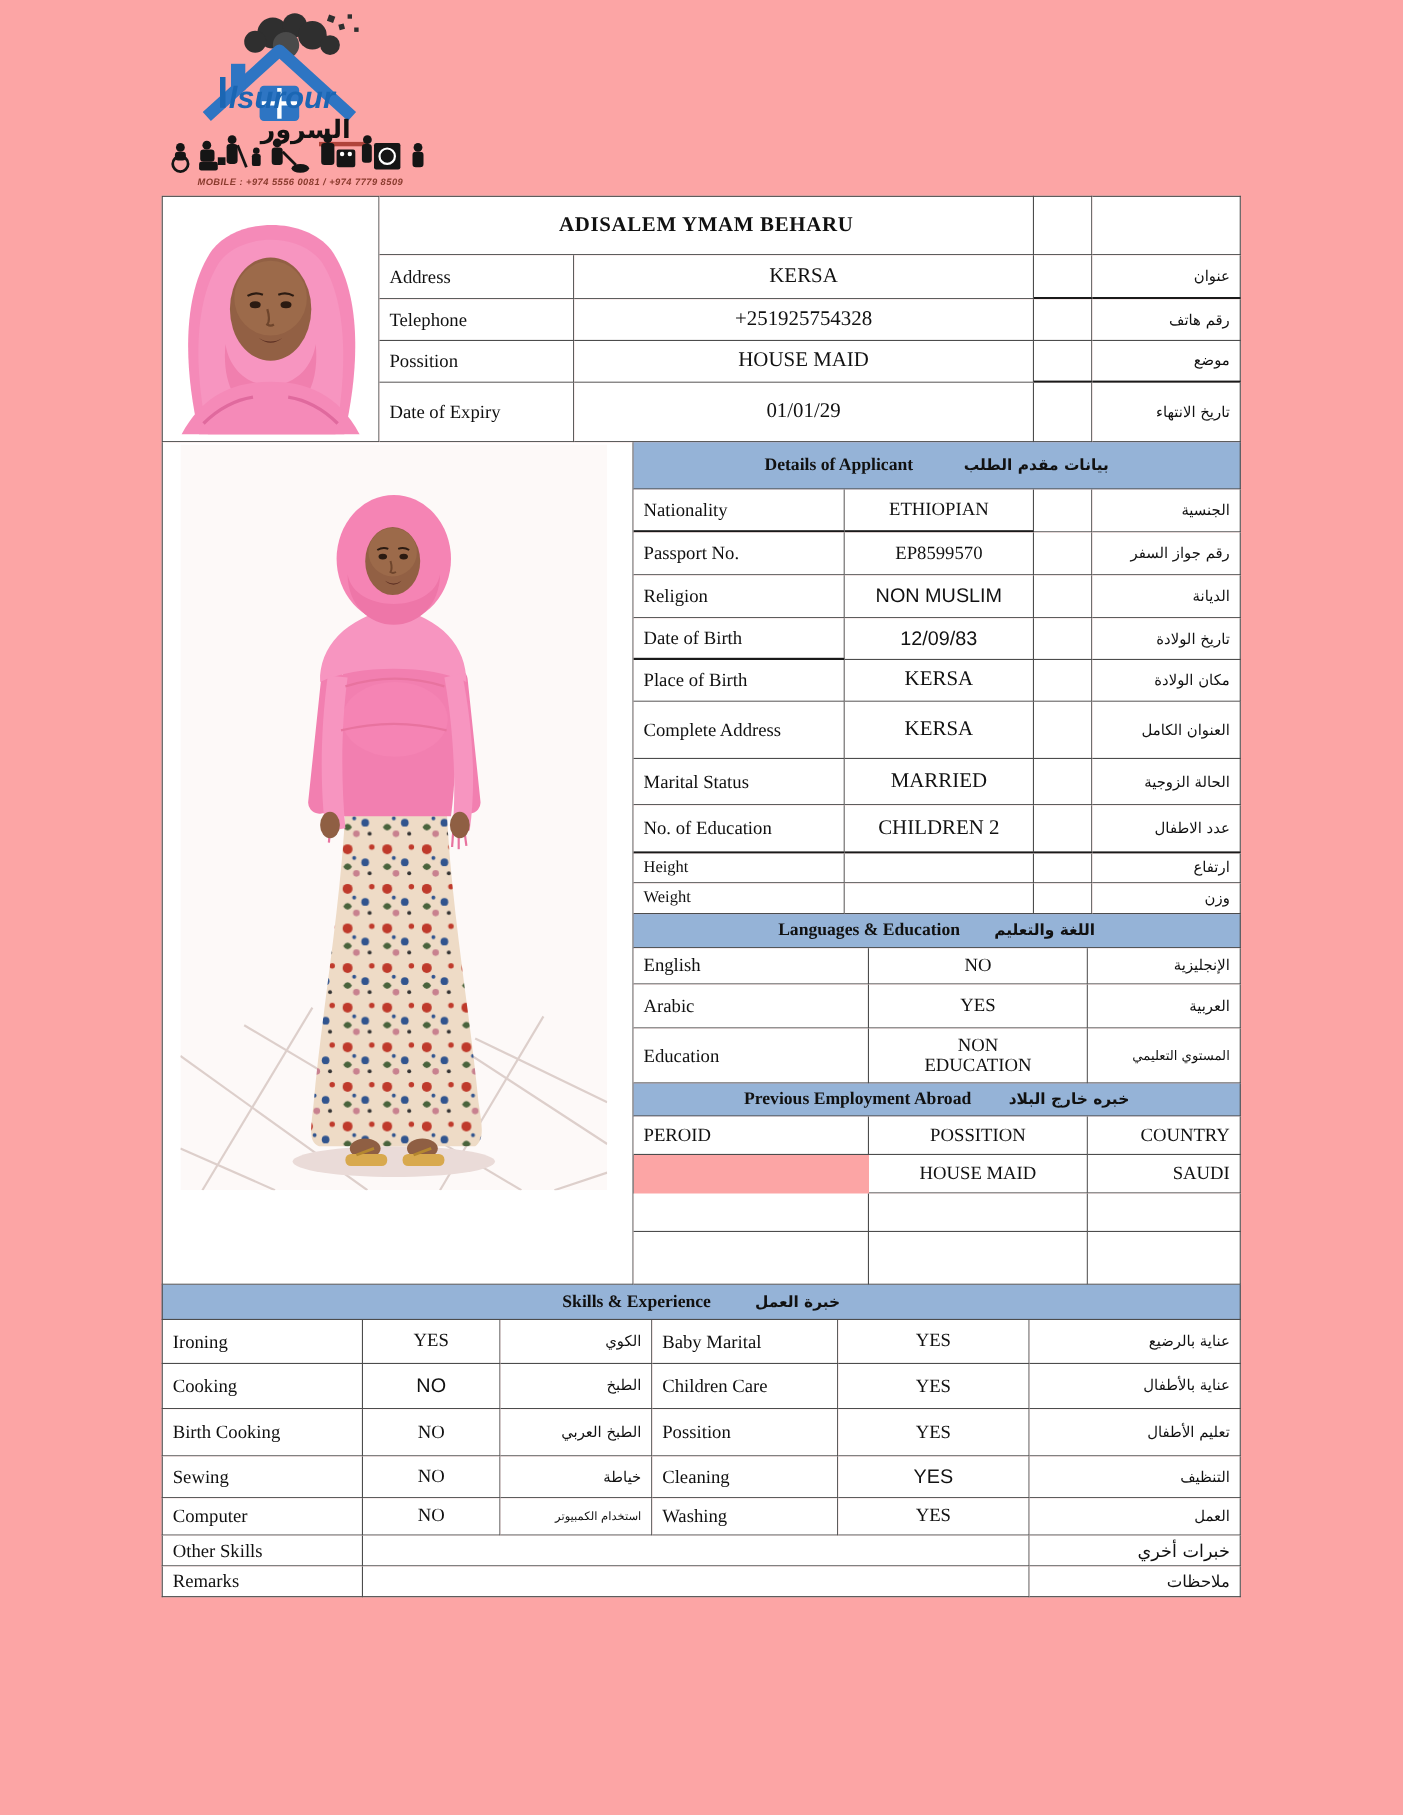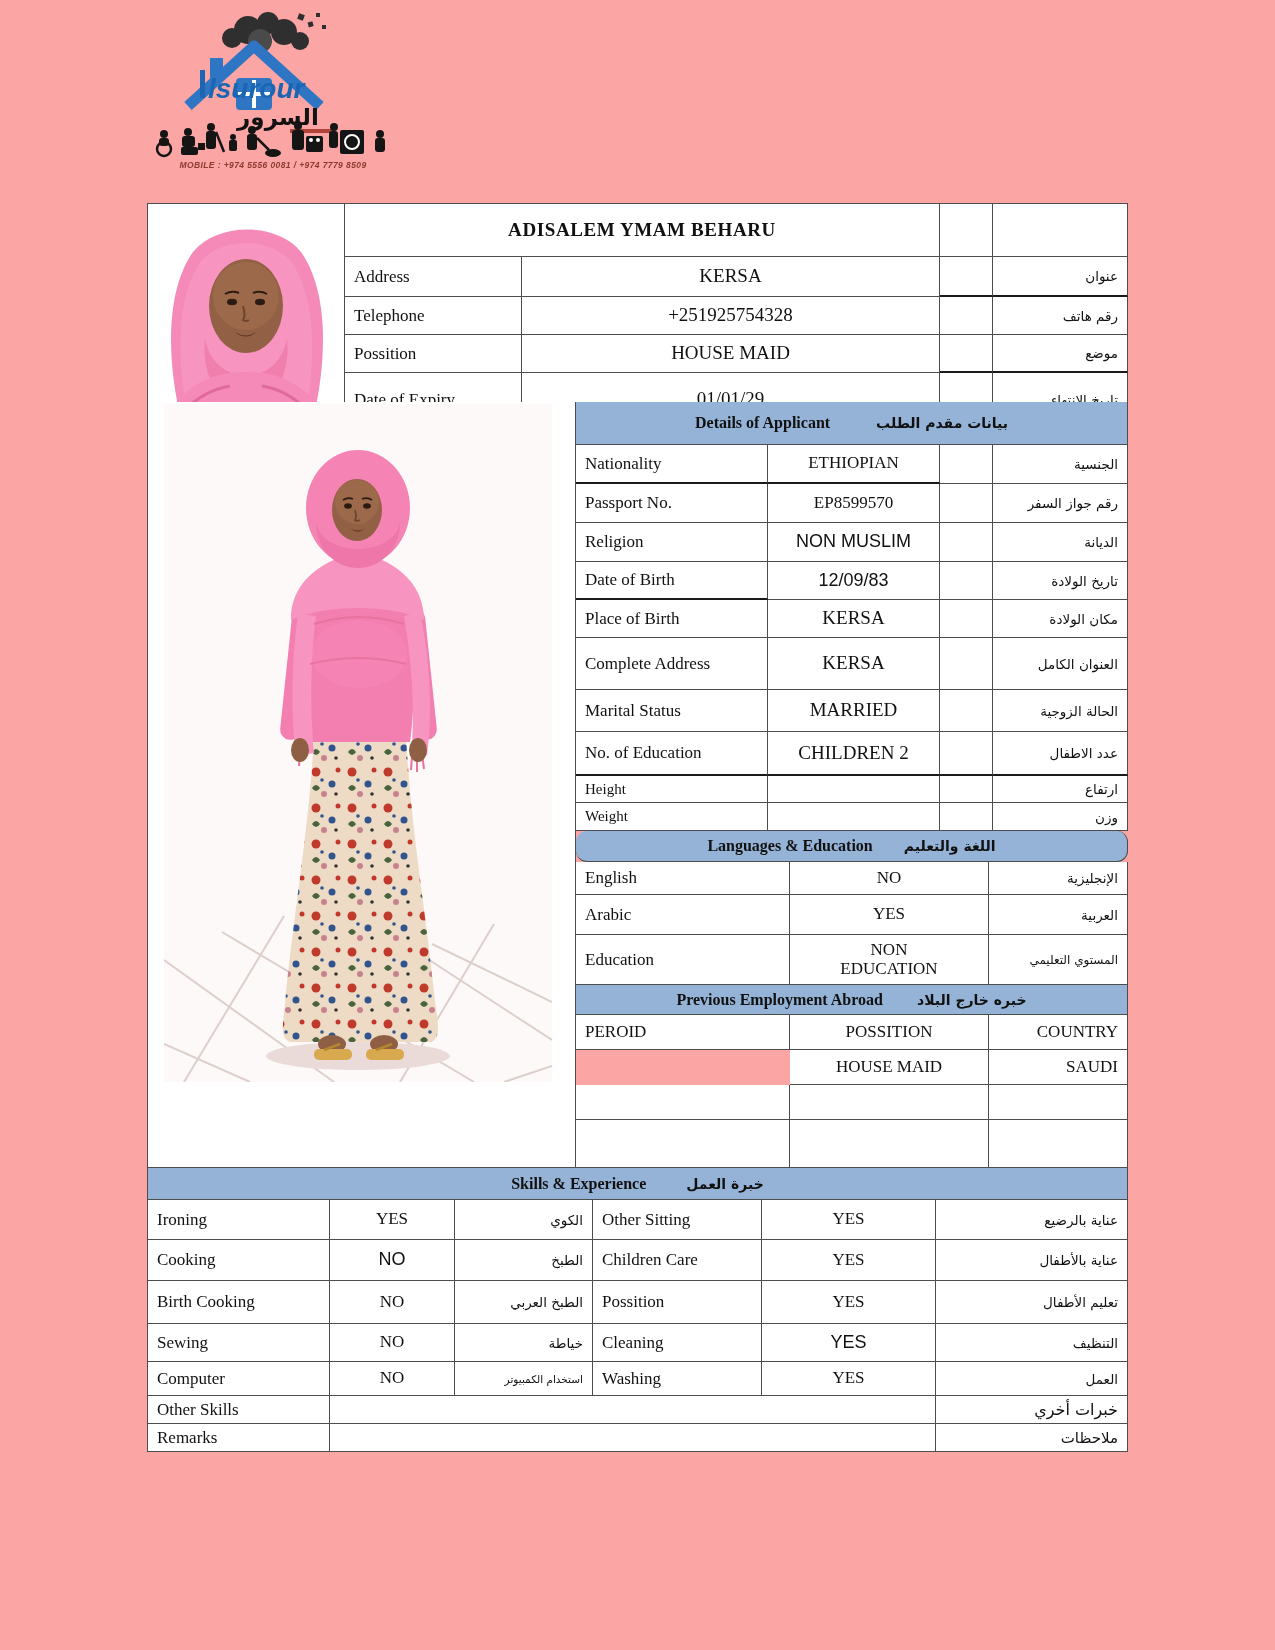--- a/index.html
+++ b/index.html
@@ -20,21 +20,21 @@
       font-size:13.5px;padding:0 9px;}
   .ar-sm{font-size:10.5px;}
   .name{justify-content:center;font-size:19px;font-weight:600;letter-spacing:.6px;}
   .rgt{justify-content:flex-end;text-align:right;padding-right:9px;}
   .lft{justify-content:flex-start;text-align:left;padding-left:9px;}
   .sechdr{background:#95b3d7;justify-content:center;gap:46px;font-weight:bold;font-size:16px;}
   .sechdr .arh{font-family:"DejaVu Sans",sans-serif;font-size:14px;font-weight:bold;direction:rtl;}
   .grid{position:absolute;display:grid;}
   #tblwrap{position:absolute;left:147px;top:178px;width:982px;height:1274px;}
   #topgrid{left:0;top:0;width:981px;grid-template-columns:198px 177px 418px 53px 135px;
-           grid-template-rows:54px 40px 38px 38px 54px;margin-top:25px;}
+           grid-template-rows:54px 40px 38px 38px 54px;}
   #detgrid{left:429px;top:224px;width:552px;grid-template-columns:192px 172px 53px 135px;
            grid-template-rows:43px 39px 39px 39px 38px 38px 52px 42px 44px 27px 28px;}
   #langgrid{left:429px;top:653px;width:552px;grid-template-columns:214px 199px 139px;
            grid-template-rows:31px 33px 40px 50px;}
   #empgrid{left:429px;top:807px;width:552px;grid-template-columns:214px 199px 139px;
            grid-template-rows:30px 35px 35px 35px 48px;}
   #skillgrid{left:0;top:990px;width:981px;grid-template-columns:183px 125px 138px 169px 174px 192px;
            grid-template-rows:32px 40px 41px 43px 38px 34px 28px 28px;}
   #photocell{position:absolute;left:0;top:224px;width:429px;height:766px;}
   #logo{position:absolute;left:148px;top:8px;width:250px;height:168px;}
@@ -281,21 +281,21 @@
       <div class="cell"></div>
       <div class="cell ar">ارتفاع</div>
 
       <div class="cell lbl" style="font-size:15px;">Weight</div>
       <div class="cell val"></div>
       <div class="cell"></div>
       <div class="cell ar">وزن</div>
     </div>
 
     <div id="langgrid" class="grid">
-      <div class="cell sechdr" style="grid-column:1/4;gap:31px;border-radius:11px;">
+      <div class="cell sechdr" style="grid-column:1/4;gap:31px;">
         <span>Languages &amp; Education</span>
         <span class="arh">اللغة والتعليم</span>
       </div>
       <div class="cell lbl">English</div>
       <div class="cell val val-sm">NO</div>
       <div class="cell ar">الإنجليزية</div>
       <div class="cell lbl">Arabic</div>
       <div class="cell val val-sm">YES</div>
       <div class="cell ar">العربية</div>
       <div class="cell lbl">Education</div>
@@ -325,21 +325,21 @@
 
     <div id="skillgrid" class="grid">
       <div class="cell bl sechdr" style="grid-column:1/7;gap:40px;">
         <span>Skills &amp; Experience</span>
         <span class="arh">خبرة العمل</span>
       </div>
 
       <div class="cell bl lbl">Ironing</div>
       <div class="cell val val-sm">YES</div>
       <div class="cell ar">الكوي</div>
-      <div class="cell lbl">Other Sitting</div>
+      <div class="cell lbl">Baby Marital</div>
       <div class="cell val val-sm">YES</div>
       <div class="cell ar">عناية بالرضيع</div>
 
       <div class="cell bl lbl">Cooking</div>
       <div class="cell val sans">NO</div>
       <div class="cell ar">الطبخ</div>
       <div class="cell lbl">Children Care</div>
       <div class="cell val val-sm">YES</div>
       <div class="cell ar">عناية بالأطفال</div>
 

